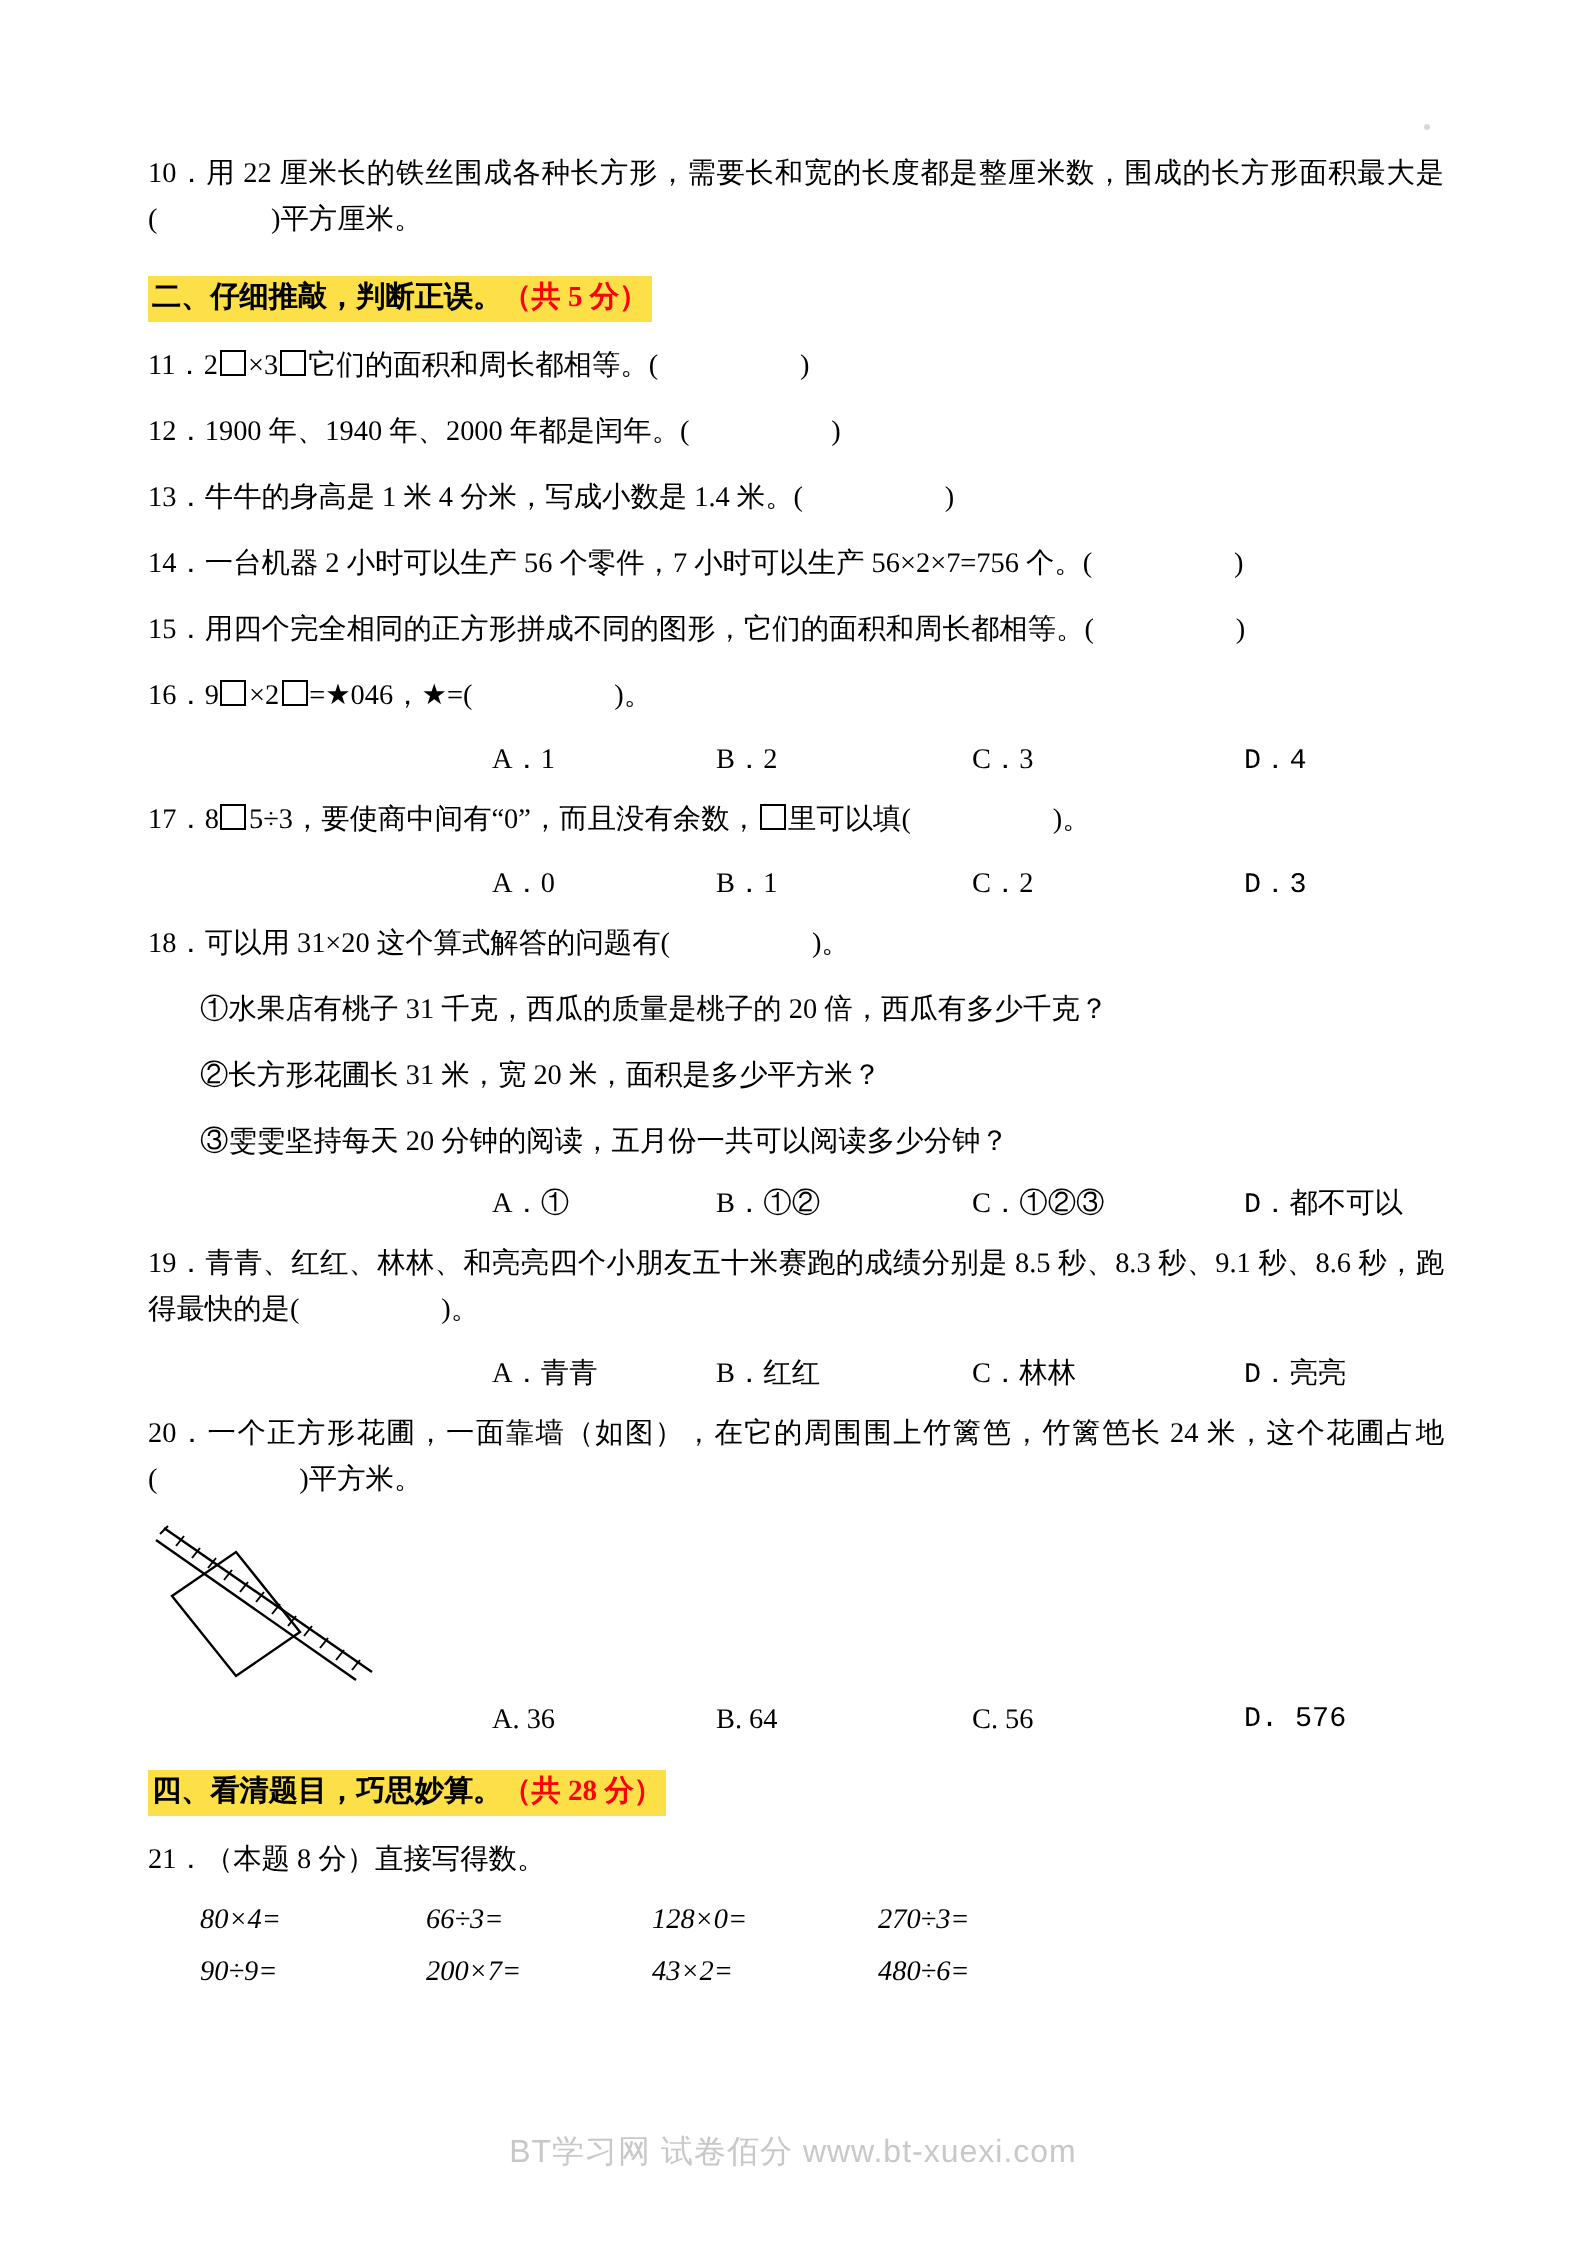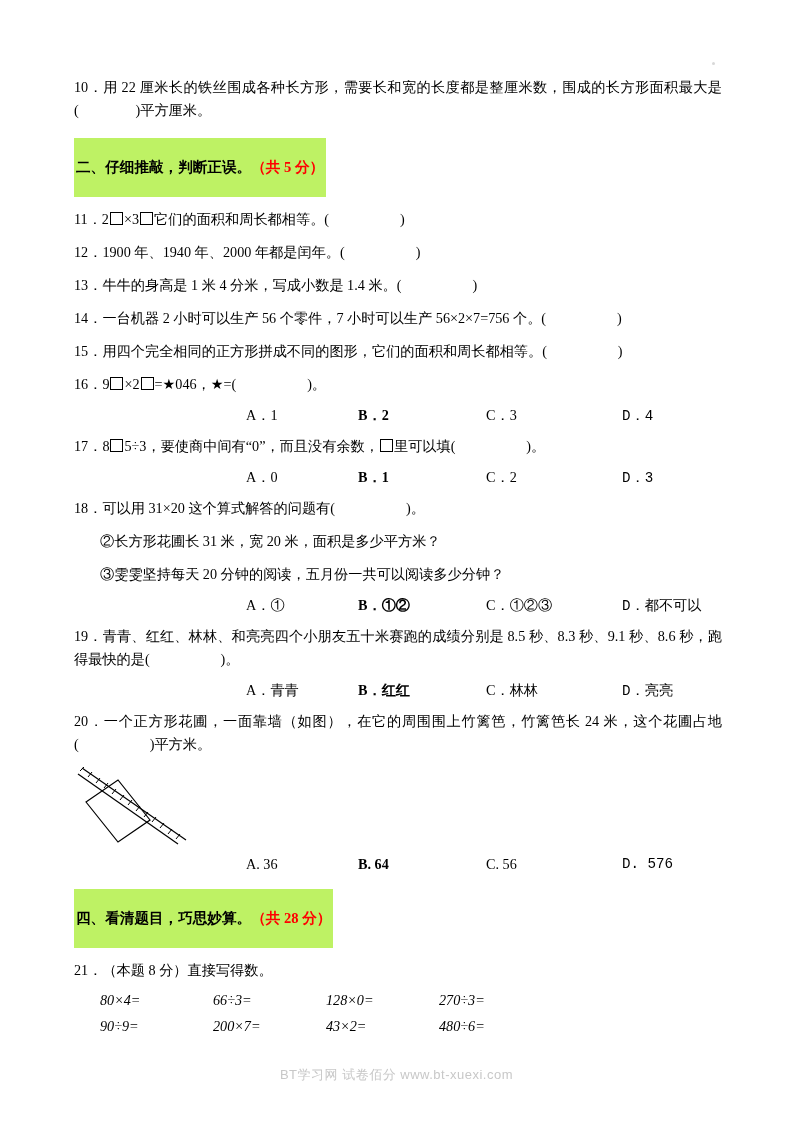--- a/index.html
+++ b/index.html
@@ -30,23 +30,23 @@
   }
   .q {
     font-size: 14.2px;
     line-height: 1.62;
     margin: 0 0 10px 0;
     text-align: justify;
   }
   .section-head {
     font-size: 14.6px;
     font-weight: bold;
-    background: #bef264;
-    display: inline-block;
-    padding: 19px 2px;
+    background: #fde047;
+    display: inline-block;
+    padding: 1px 2px;
     margin: 6px 0 9px 0;
     line-height: 1.45;
   }
   .section-head .red {
     color: #ff0000;
   }
   .section-wrap {
     margin: 0 0 2px 0;
   }
   .box {
@@ -61,21 +61,21 @@
     font-size: 14.2px;
     margin: 0 0 10px 0;
     padding-left: 26px;
     display: flex;
     justify-content: flex-end;
   }
   .opts span {
     display: inline-block;
   }
   .opt-a { width: 112px; }
-  .opt-b { width: 128px; font-weight: bold; }
+  .opt-b { width: 128px; }
   .opt-c { width: 136px; }
   .opt-d { width: 100px; font-family: Liberation Mono, monospace; }
   .sub {
     font-size: 14.2px;
     margin: 0 0 10px 0;
     padding-left: 26px;
     line-height: 1.6;
   }
   .fig {
     position: relative;
@@ -92,21 +92,21 @@
     display: inline-block;
     width: 113px;
     font-style: italic;
   }
   .watermark {
     position: absolute;
     left: 0;
     top: 1066px;
     width: 793px;
     text-align: center;
-    font-size: 13px;
+    font-size: 16px;
     color: #c8c8c8;
     letter-spacing: 0.5px;
     font-family: "Liberation Sans", sans-serif;
   }
   .dot {
     position: absolute;
     right: 78px;
     top: 62px;
     width: 3px; height: 3px;
     background: #d8d8d8;
@@ -152,20 +152,21 @@
       <span>17．8</span><span class="box"></span><span>5÷3，要使商中间有“0”，而且没有余数，</span><span class="box"></span><span>里可以填(　　　　　)。</span>
     </p>
     <div class="opts">
       <span class="opt-a">A．0</span>
       <span class="opt-b">B．1</span>
       <span class="opt-c">C．2</span>
       <span class="opt-d">D．3</span>
     </div>
 
     <p class="q">18．可以用 31×20 这个算式解答的问题有(　　　　　)。</p>
+    <p class="sub">①水果店有桃子 31 千克，西瓜的质量是桃子的 20 倍，西瓜有多少千克？</p>
     <p class="sub">②长方形花圃长 31 米，宽 20 米，面积是多少平方米？</p>
     <p class="sub">③雯雯坚持每天 20 分钟的阅读，五月份一共可以阅读多少分钟？</p>
     <div class="opts">
       <span class="opt-a">A．①</span>
       <span class="opt-b">B．①②</span>
       <span class="opt-c">C．①②③</span>
       <span class="opt-d">D．都不可以</span>
     </div>
 
     <p class="q">19．青青、红红、林林、和亮亮四个小朋友五十米赛跑的成绩分别是 8.5 秒、8.3 秒、9.1 秒、8.6 秒，跑得最快的是(　　　　　)。</p>

